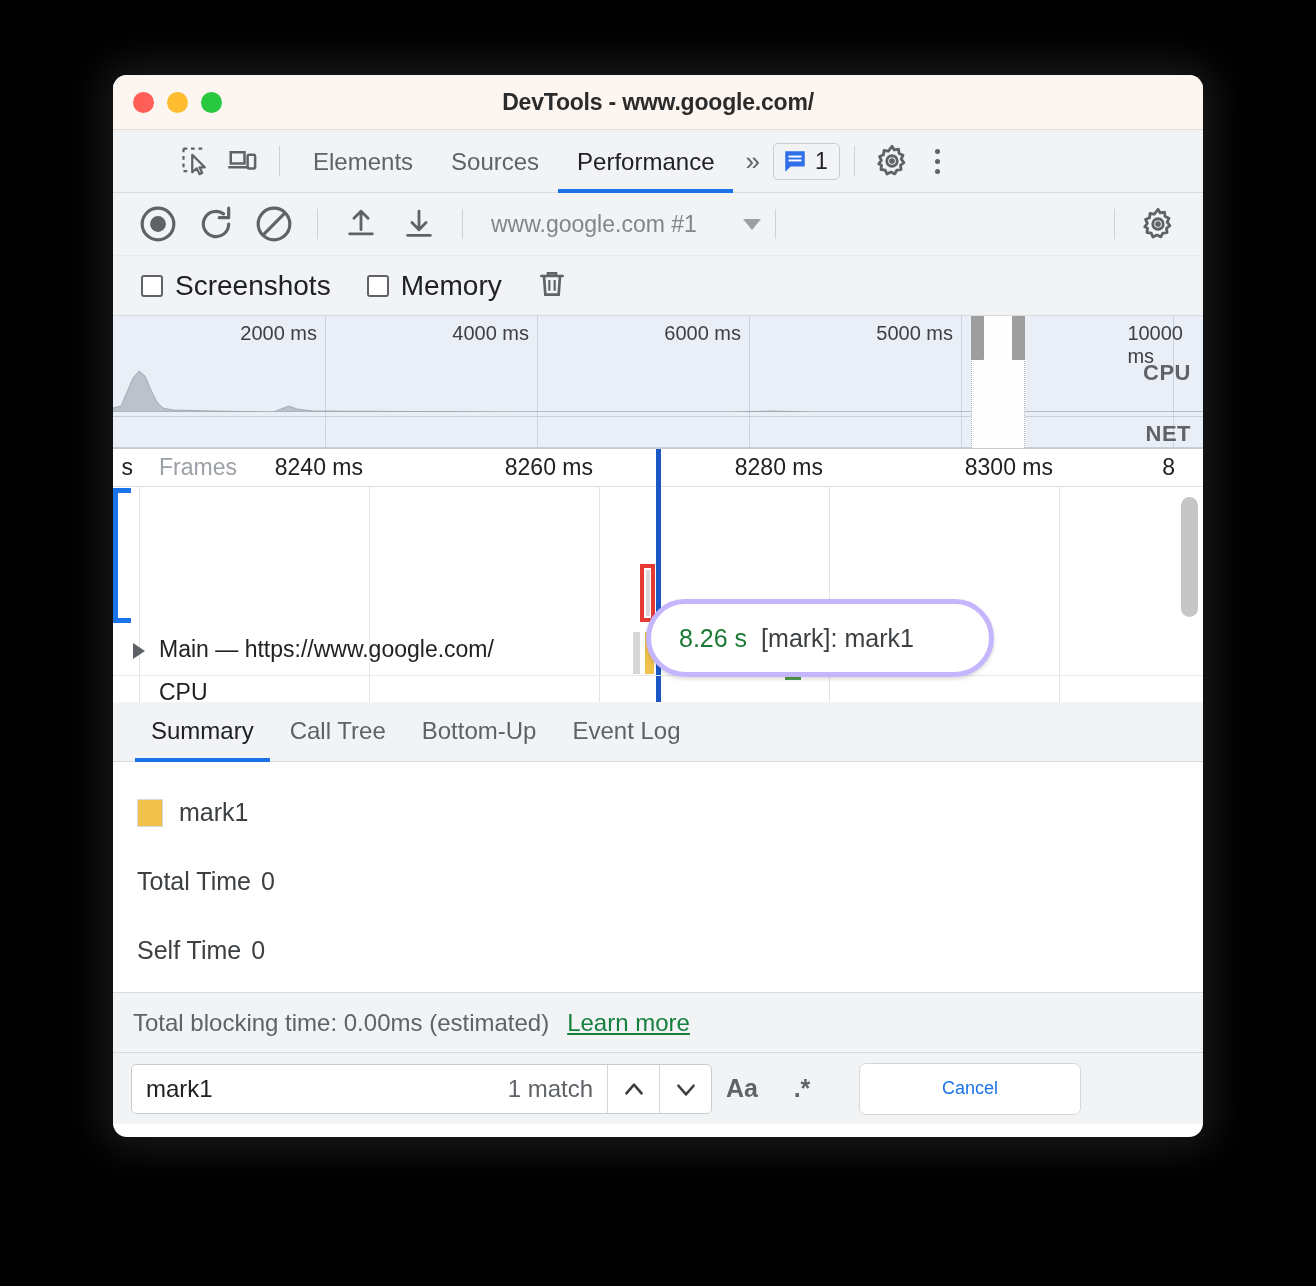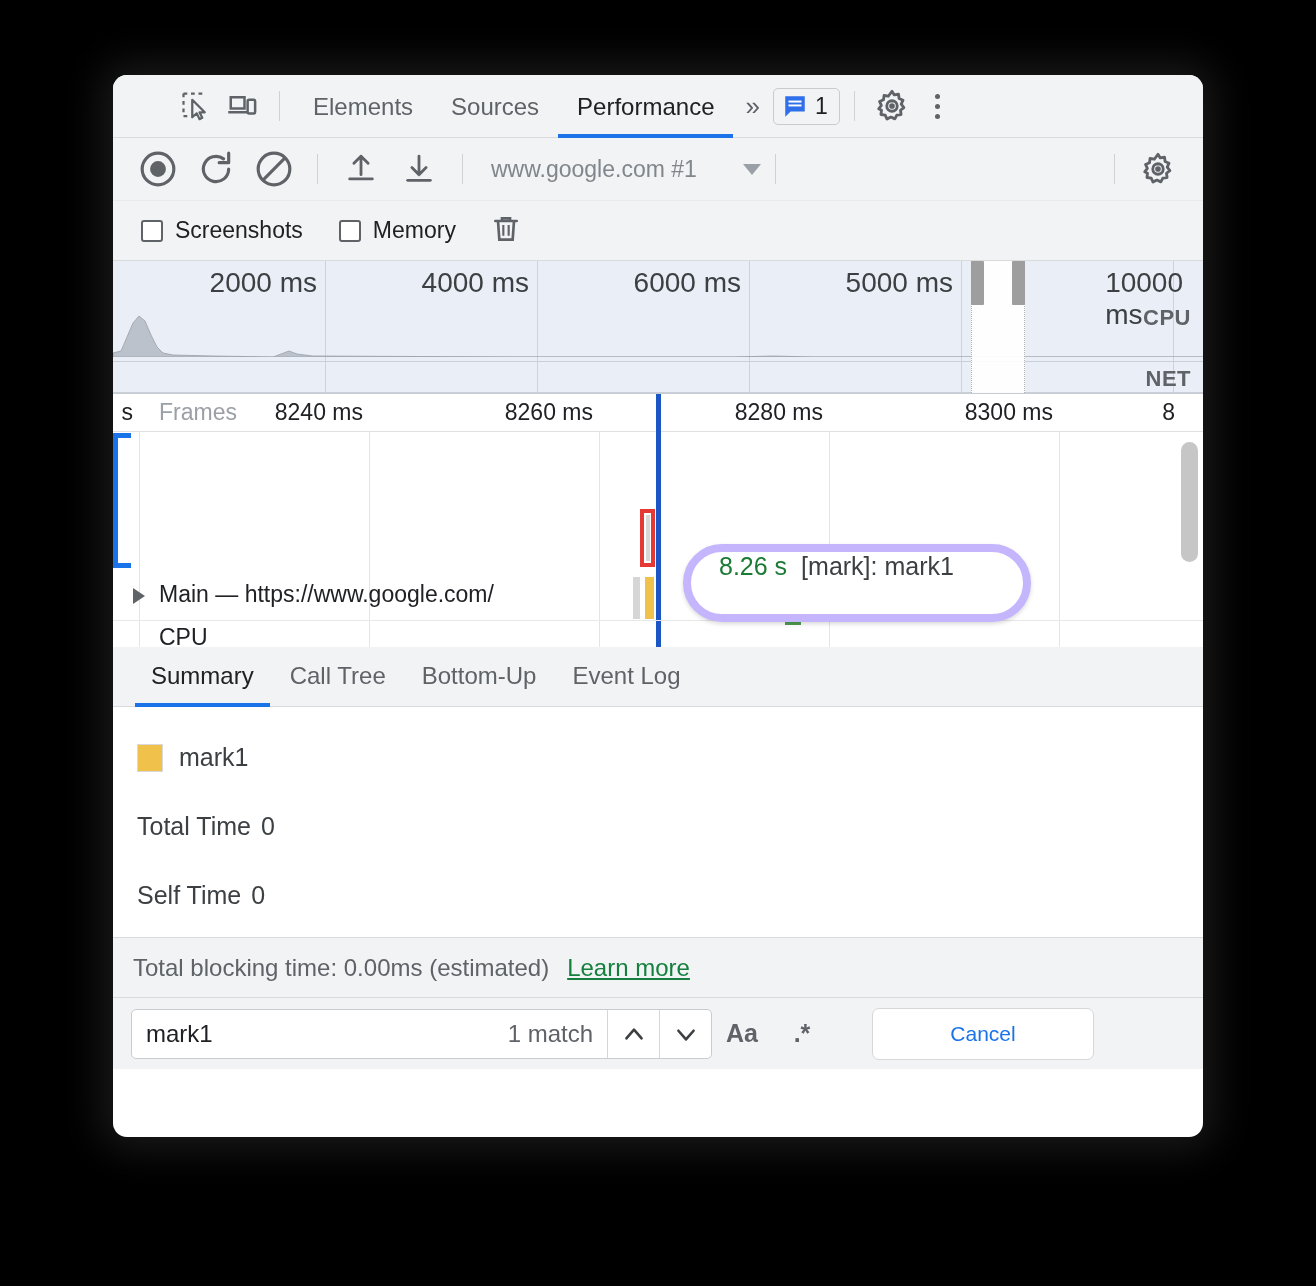--- a/index.html
+++ b/index.html
@@ -91,31 +91,31 @@
   .caret { width:0;height:0;border-left:9px solid transparent;border-right:9px solid transparent;border-top:11px solid #9aa0a6; }
 
   
   .optbar {
     height: 60px; background: #f1f3f4;
     display: flex; align-items: center; padding-left: 28px; gap: 16px;
     border-bottom: 1px solid #d8dadc;
   }
   .cbx { display:flex; align-items:center; gap: 12px; }
   .box { width: 22px; height: 22px; border: 2px solid #5f6368; border-radius: 3px; background:#fff; }
-  .cbl { font-size: 23px; color: #202124; }
+  .cbl { font-size: 28px; color: #202124; }
   .trash { margin-left: 18px; }
 
   
   .overview {
     position: relative; height: 133px; background: #eaeff7;
     border-bottom: 1px solid #c6cbd4; overflow: hidden;
   }
   .ovruler { position: absolute; left:0; right:0; top:0; height: 44px; }
   .ovtick {
-    position: absolute; top: 6px; font-size: 28px; color: #3c4043;
+    position: absolute; top: 6px; font-size: 20px; color: #3c4043;
     transform: translateX(-100%); padding-right: 8px;
   }
   .ovgrid { position:absolute; top:0; bottom:0; width:1px; background:#ccd3df; }
   .ovlabel {
     position: absolute; right: 12px; font-size: 22px; font-weight: bold;
     color: #5f6368; letter-spacing: 0.5px;
   }
   .ovlabel.cpu { top: 44px; }
   .ovlabel.net { top: 105px; }
   .ovsep { position:absolute; left:0; right:0; height:1px; background:#c9cfd9; }
@@ -180,25 +180,25 @@
     border: 4px solid #e53935; background: #fff;
   }
   .markbox i { position:absolute; left: 2px; top: 2px; bottom: 2px; width: 4px; background: #d8d8d8; }
   .ybar { position: absolute; width: 9px; background: #f0c14b; }
   .gbar { position: absolute; width: 16px; height: 9px; background: #4f9c4f; }
   .graybar { position: absolute; width: 7px; background: #d6d6d6; }
 
   
   .callout {
     position: absolute;
-    left: 570px; top: 150px; width: 348px; height: 78px;
-    border: 8px solid #c4b5fd; border-radius: 40px;
+    left: 533px; top: 150px; width: 348px; height: 78px;
+    border: 5px solid #c4b5fd; border-radius: 40px;
     background: #fff;
     box-shadow: 0 2px 4px rgba(0,0,0,0.15);
-    display: flex; padding-left: 28px; gap: 14px;
+    display: flex; align-items: center; padding-left: 28px; gap: 14px;
     z-index: 5;
   }
   .co-time { font-size: 25px; color: #1b7a33; }
   .co-label { font-size: 25px; color: #3c4043; }
 
   
   .drawertabs {
     height: 60px; background: #f1f3f4; display: flex; align-items: center;
     padding-left: 20px; border-bottom: 1px solid #d8dadc;
   }
@@ -238,32 +238,40 @@
   }
   .sinput { flex:1; font-size: 24px; color: #202124; padding-left: 14px; }
   .smatch { font-size: 24px; color: #5f6368; padding-right: 14px; }
   .snavbtn {
     width: 52px; height: 50px; border-left: 1px solid #d4d6d8;
     display:flex; align-items:center; justify-content:center;
   }
   .sopt { font-size: 25px; font-weight: bold; color: #5f6368; width: 60px; text-align:center; }
   .sopt2 { font-size: 25px; font-weight: bold; color: #5f6368; width: 60px; text-align:center; }
   .cancel {
-    margin-left: 40px; width: 222px; height: 52px; border-radius: 7px;
+    margin-left: 27px; width: 222px; height: 52px; border-radius: 7px;
     background: #fff; border: 1px solid #d5d7d9;
     display:flex; align-items:center; justify-content:center;
-    font-size: 21px; color: #1a73e8;
+    font-size: 18px; color: #1a73e8;
   }
 </style>
 </head>
 <body>
 
 <div id="root">
  <div class="window">
 
+  <div class="titlebar">
+    <div class="lights">
+      <div class="light red"></div>
+      <div class="light yellow"></div>
+      <div class="light green"></div>
+    </div>
+    <div class="win-title">DevTools - www.google.com/</div>
+  </div>
 
   <div class="tabstrip">
     <div class="ticon">
       <svg width="30" height="30" viewBox="0 0 24 24">
         <path d="M2 2h4M8 2h4M14 2h4M2 2v4M2 8v4M2 14v4M2 20h4" stroke="#5f6368" stroke-width="1.8" stroke-dasharray="3 2" fill="none"></path>
         <path d="M9 7l10 10h-4.2l2.2 4.4-2.2 1.1-2.2-4.6L9 21z" fill="none" stroke="#5f6368" stroke-width="1.8" stroke-linejoin="round"></path>
       </svg>
     </div>
     <div class="ticon">
       <svg width="30" height="30" viewBox="0 0 24 24">

